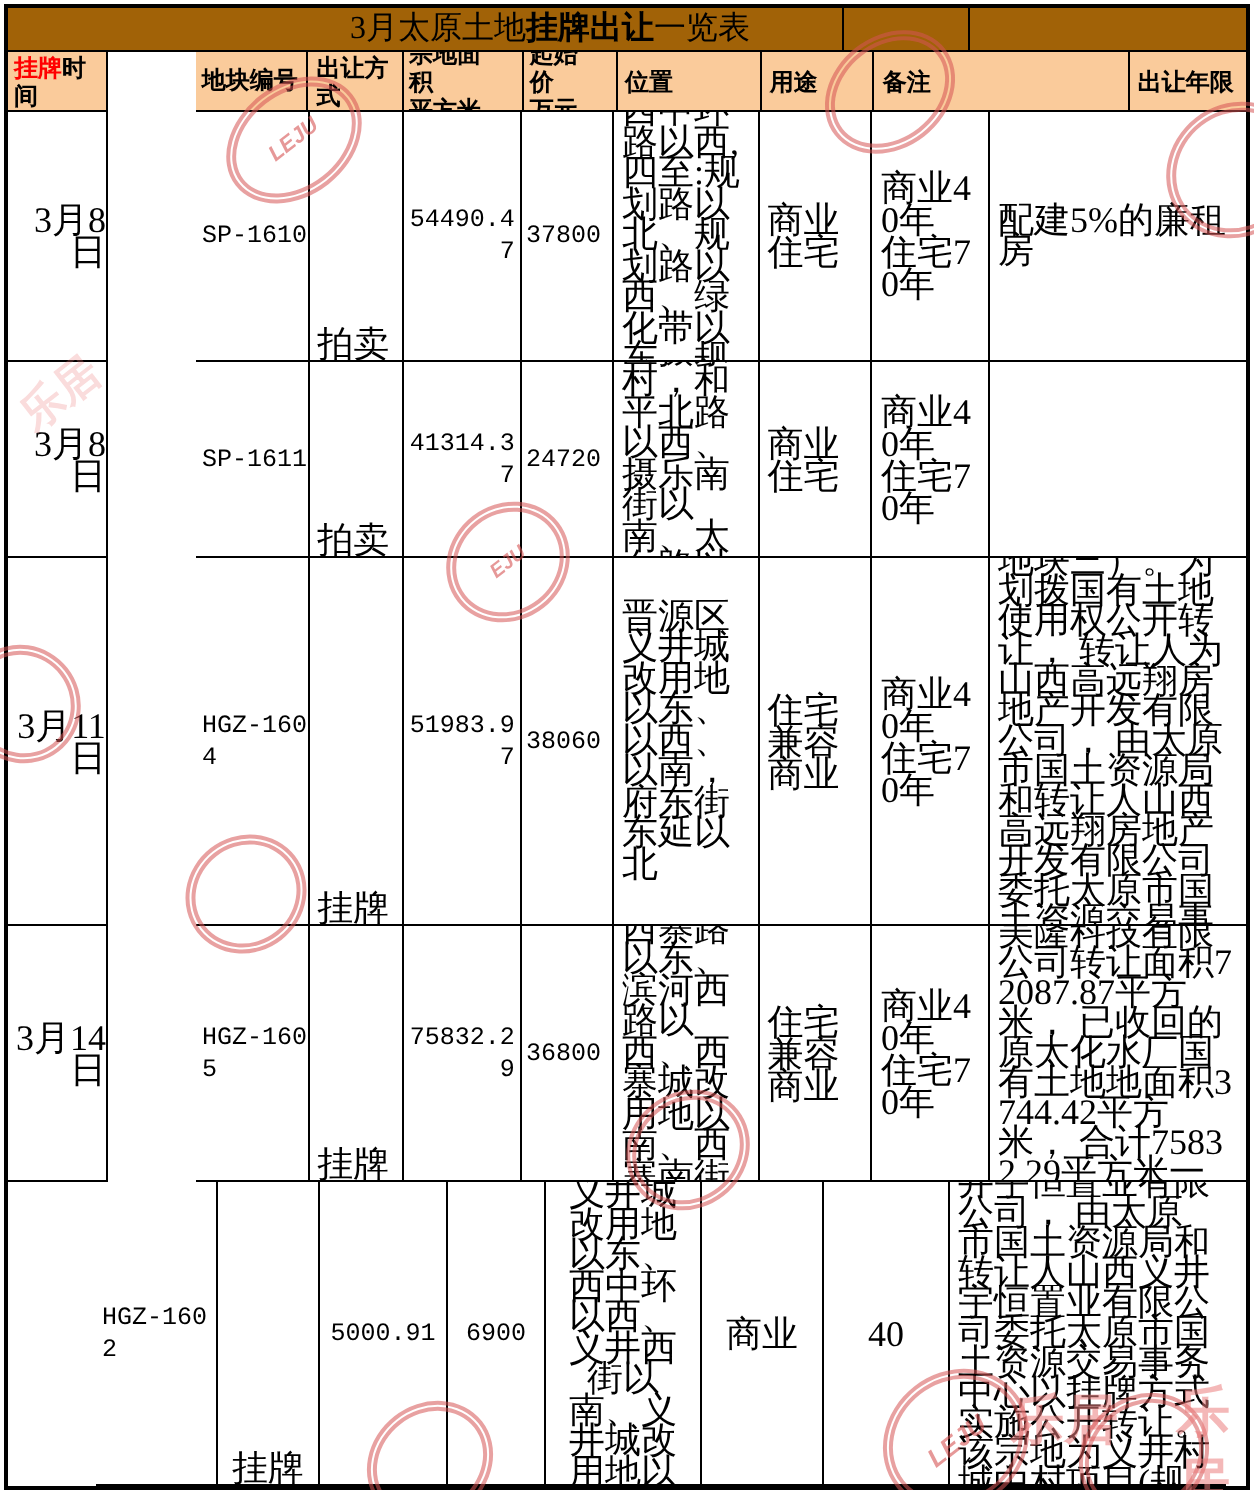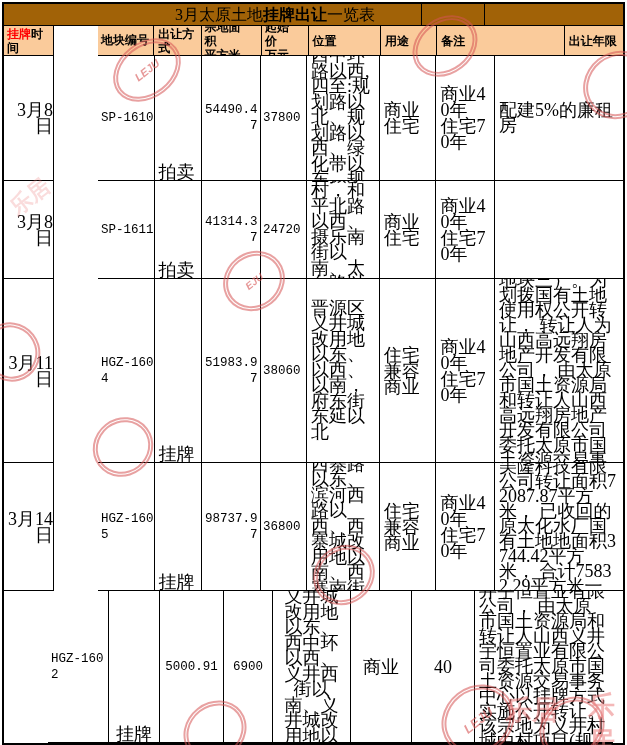--- a/index.html
+++ b/index.html
@@ -229,21 +229,21 @@
       <div class="c col-date">
           <span>3月14日</span>
         </div>
       <div class="c col-code">
           <span>HGZ-1605</span>
         </div>
       <div class="c col-method">
           <span>挂牌</span>
         </div>
       <div class="c col-area">
-          <span>98737.97</span>
+          <span>75832.29</span>
         </div>
       <div class="c col-price">
           <span>36800</span>
         </div>
       <div class="c col-loc">
           <span>晋源区西寨路以东、滨河西路以西、西寨城改用地以南、西寨南街以北。</span>
         </div>
       <div class="c col-use">
           <span>住宅兼容
 商业</span>

